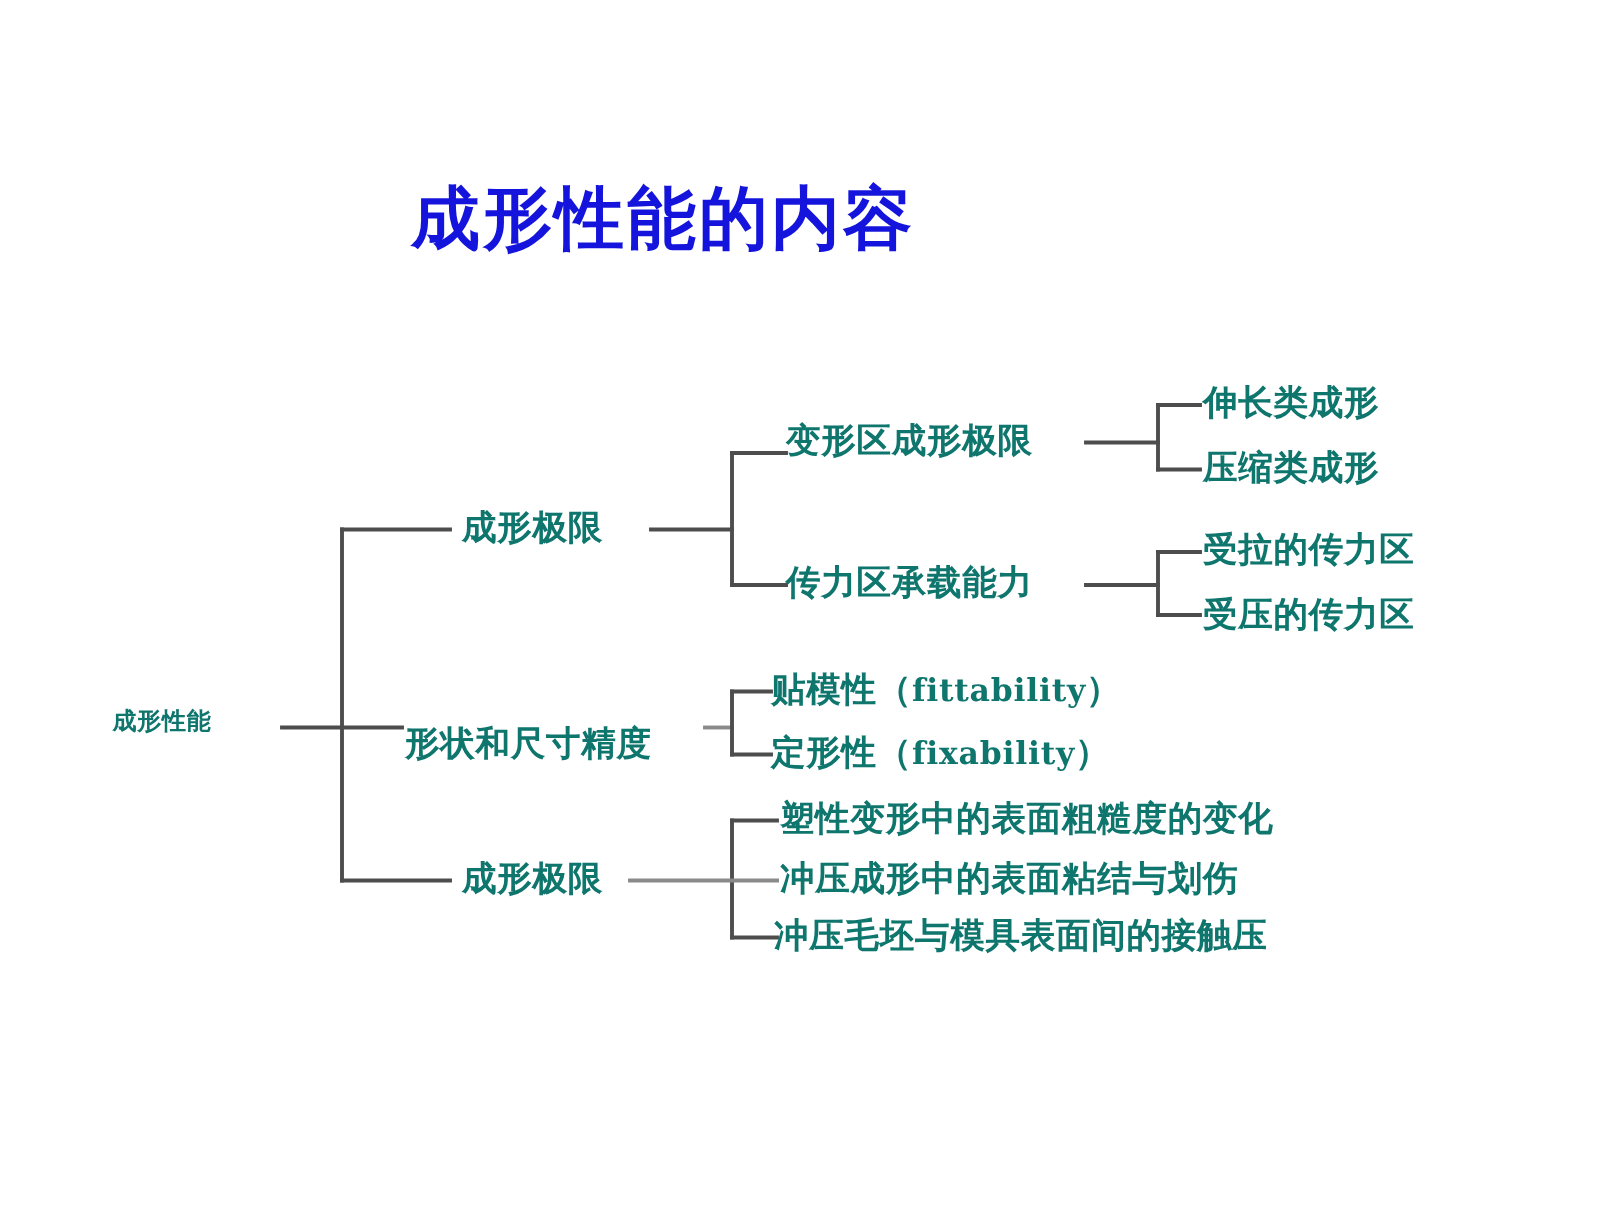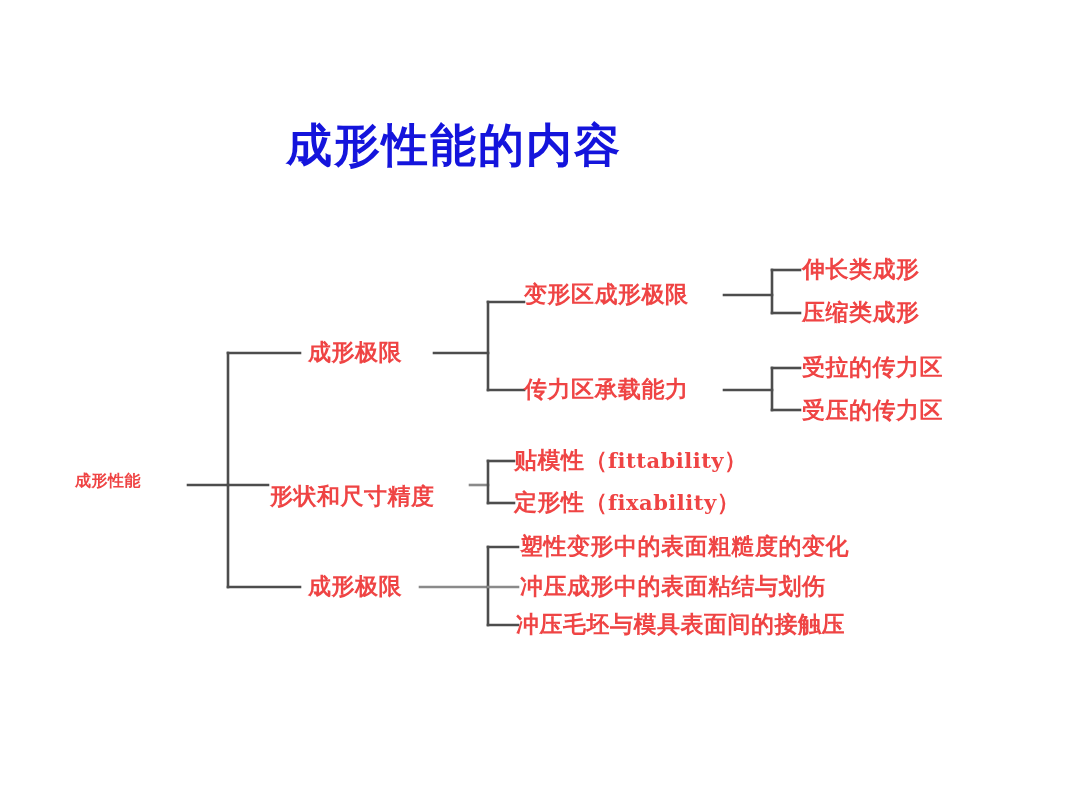--- a/index.html
+++ b/index.html
@@ -14,21 +14,21 @@
     font-family: "DejaVu Sans", sans-serif;
   }
   #slide {
     position: relative;
     width: 1080px;
     height: 810px;
     background: #ffffff;
   }
   #slide-title {
     position: absolute;
-    left: 12px;
+    left: 0;
     top: 120px;
     width: 884px;
     text-align: center;
     color: #1414dc;
     font-family: "DejaVu Sans", sans-serif;
     font-size: 46px;
     font-weight: 700;
     letter-spacing: 2px;
     line-height: 1.1;
     white-space: nowrap;
@@ -47,21 +47,21 @@
     stroke-linecap: square;
   }
   .conn-light {
     stroke: #8a8a8a;
     stroke-width: 2.6;
     fill: none;
     stroke-linecap: square;
   }
   .node-label {
     position: absolute;
-    color: #ef4444;
+    color: #0f766e;
     font-family: "DejaVu Sans", sans-serif;
     font-size: 23px;
     font-weight: 700;
     white-space: nowrap;
     line-height: 1;
     letter-spacing: 0.5px;
   }
   .node-label.root {
     font-size: 16px;
   }

